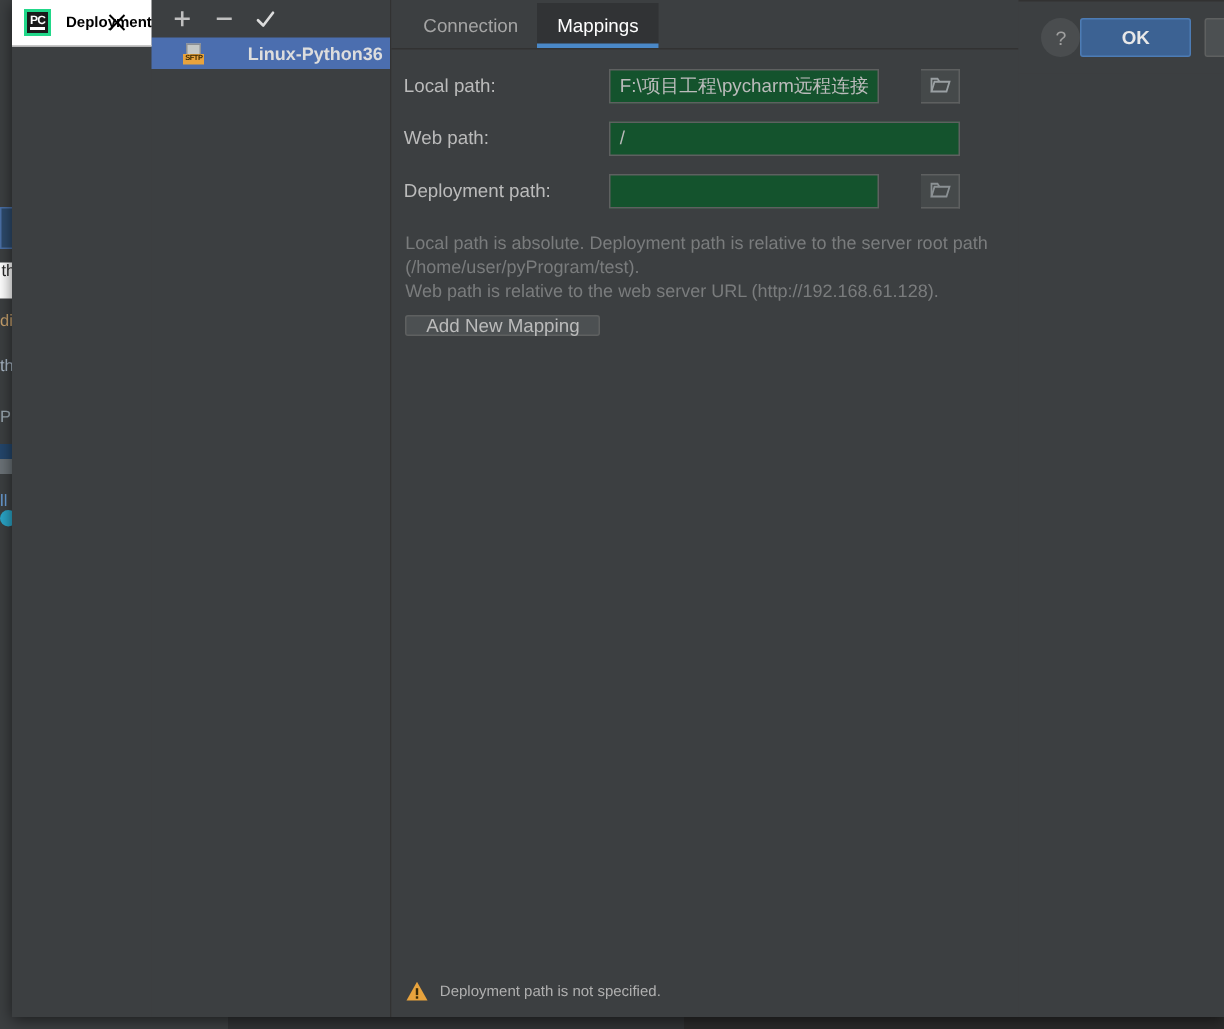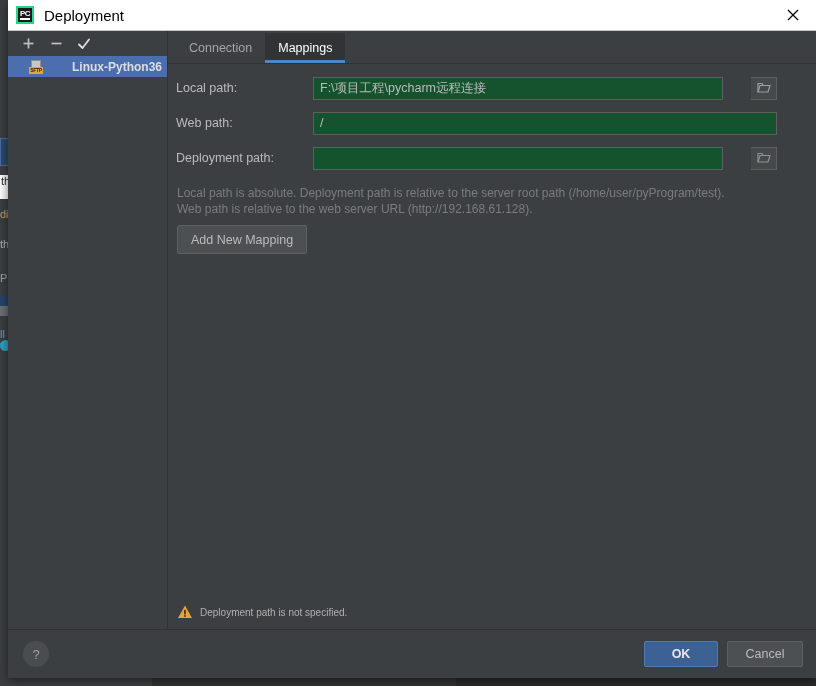--- a/index.html
+++ b/index.html
@@ -77,21 +77,21 @@
   
   .dialog {
     position: absolute;
     left: 8px;
     top: 0;
     width: 808px;
     height: 678px;
     background: #3c3f41;
     box-shadow: 0 2px 10px rgba(0,0,0,0.55);
     display: flex;
-    flex-direction: column;
+    flex-direction: row;
   }
 
   
   .titlebar {
     height: 30px;
     background: #ffffff;
     border-bottom: 1px solid #c8c8c8;
     display: flex;
     align-items: center;
     flex: 0 0 auto;
@@ -119,22 +119,23 @@
   .pc-logo::after {
     content: "";
     position: absolute;
     left: 2px; right: 2px;
     bottom: 2px;
     height: 2px;
     background: #ffffff;
   }
   .title-text {
     margin-left: 10px;
-    font-size: 15px;
+    font-size: 10px;
     color: #000000;
+    font-weight: bold;
   }
   .close-btn {
     position: absolute;
     right: 0; top: 0;
     width: 46px; height: 29px;
     display: flex;
     align-items: center;
     justify-content: center;
     cursor: pointer;
   }
@@ -330,21 +331,21 @@
     line-height: 16px;
   }
 
   .add-mapping-wrap {
     padding: 8px 0 0 9px;
   }
   .btn-default {
     display: inline-flex;
     align-items: center;
     justify-content: center;
-    height: 29px;
+    height: 14px;
     padding: 0 13px;
     background: #4c5052;
     border: 1px solid #5e6060;
     border-radius: 2px;
     box-sizing: border-box;
     font-size: 12.5px;
     color: #bbbbbb;
     cursor: pointer;
   }
 

